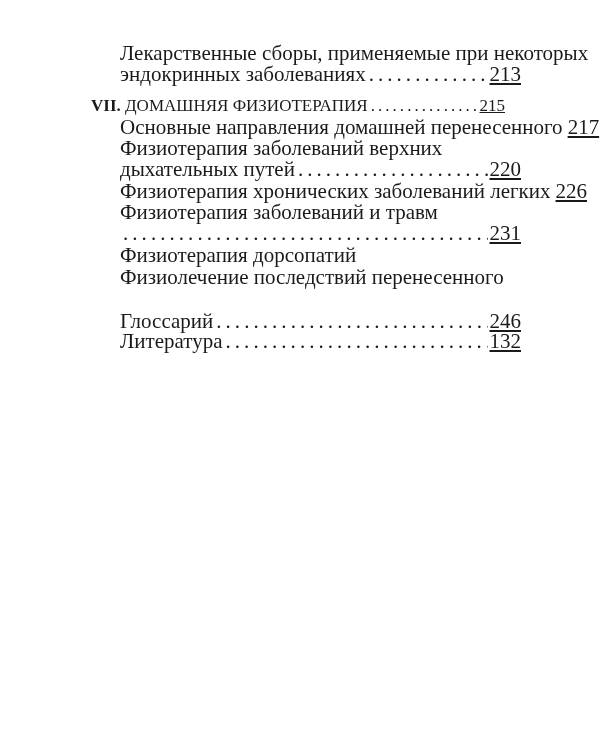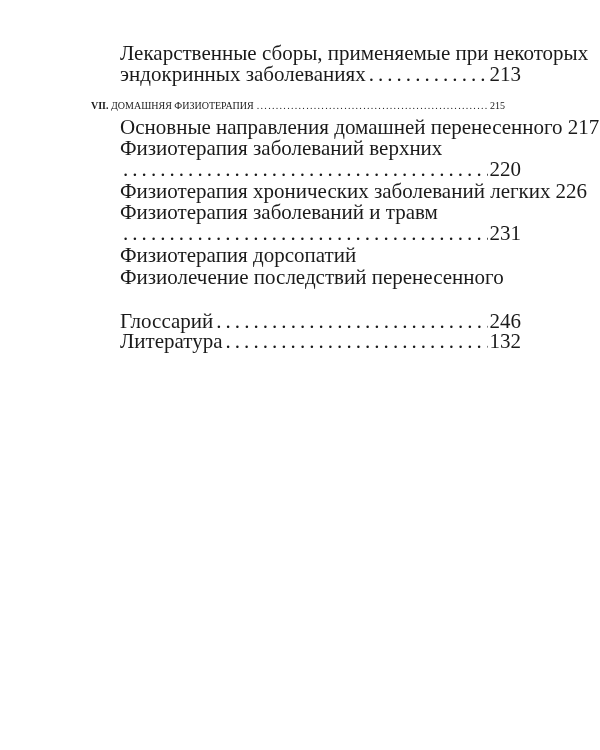--- a/index.html
+++ b/index.html
@@ -1,25 +1,25 @@
 <!DOCTYPE html>
 <html><head>
 <meta charset="utf-8">
 <style>
   html, body { margin:0; padding:0; background:#ffffff; }
   body { width:600px; height:750px; position:relative; overflow:hidden;
          font-family:"Liberation Serif", "DejaVu Serif", serif; color:#1a1a1a; }
   .toc { position:absolute; left:0; top:0; width:600px; }
   .entry { position:absolute; left:120px; width:401px; font-size:21px; line-height:20.5px; }
-  .entry.chapter { left:91px; width:414px; font-size:10px; }
+  .entry.chapter { left:91px; width:414px; font-size:17px; }
   .line { display:flex; align-items:baseline; white-space:nowrap; }
   .line .t { flex:0 0 auto; }
   .line .dots { flex:1 1 auto; overflow:hidden; white-space:nowrap; letter-spacing:2.6px; margin:0 2px 0 3px; }
   .line .dots::before { content:". . . . . . . . . . . . . . . . . . . . . . . . . . . . . . . . . . . . . . . . . . . . . . . . . . . . . . . . . . . . . . . . . . . . . . . . . . . . . . . . . . . . . . . . . . . . . . . . . . . . . . . . . . . . . . . . . . ."; letter-spacing:0; word-spacing:-1.2px; }
-  .line .p { flex:0 0 auto; }
+  .line .p { flex:0 0 auto;text-decoration:underline; }
   .num { font-weight:bold; }
 </style>
 </head>
 <body>
 
 <div class="toc">
 
   <div class="entry" style="top:43px">
     <div class="line">
         <span class="t">Лекарственные сборы, применяемые при некоторых</span>
@@ -45,20 +45,21 @@
         <span class="dots"></span>
         <span class="p">217</span>
       </div>
   </div>
 
   <div class="entry" style="top:138px">
     <div class="line">
         <span class="t">Физиотерапия заболеваний верхних</span>
       </div>
     <div class="line">
+        <span class="t">дыхательных путей</span>
         <span class="dots"></span>
         <span class="p">220</span>
       </div>
   </div>
 
   <div class="entry" style="top:181px">
     <div class="line">
         <span class="t">Физиотерапия хронических заболеваний легких</span>
         <span class="dots"></span>
         <span class="p">226</span>

